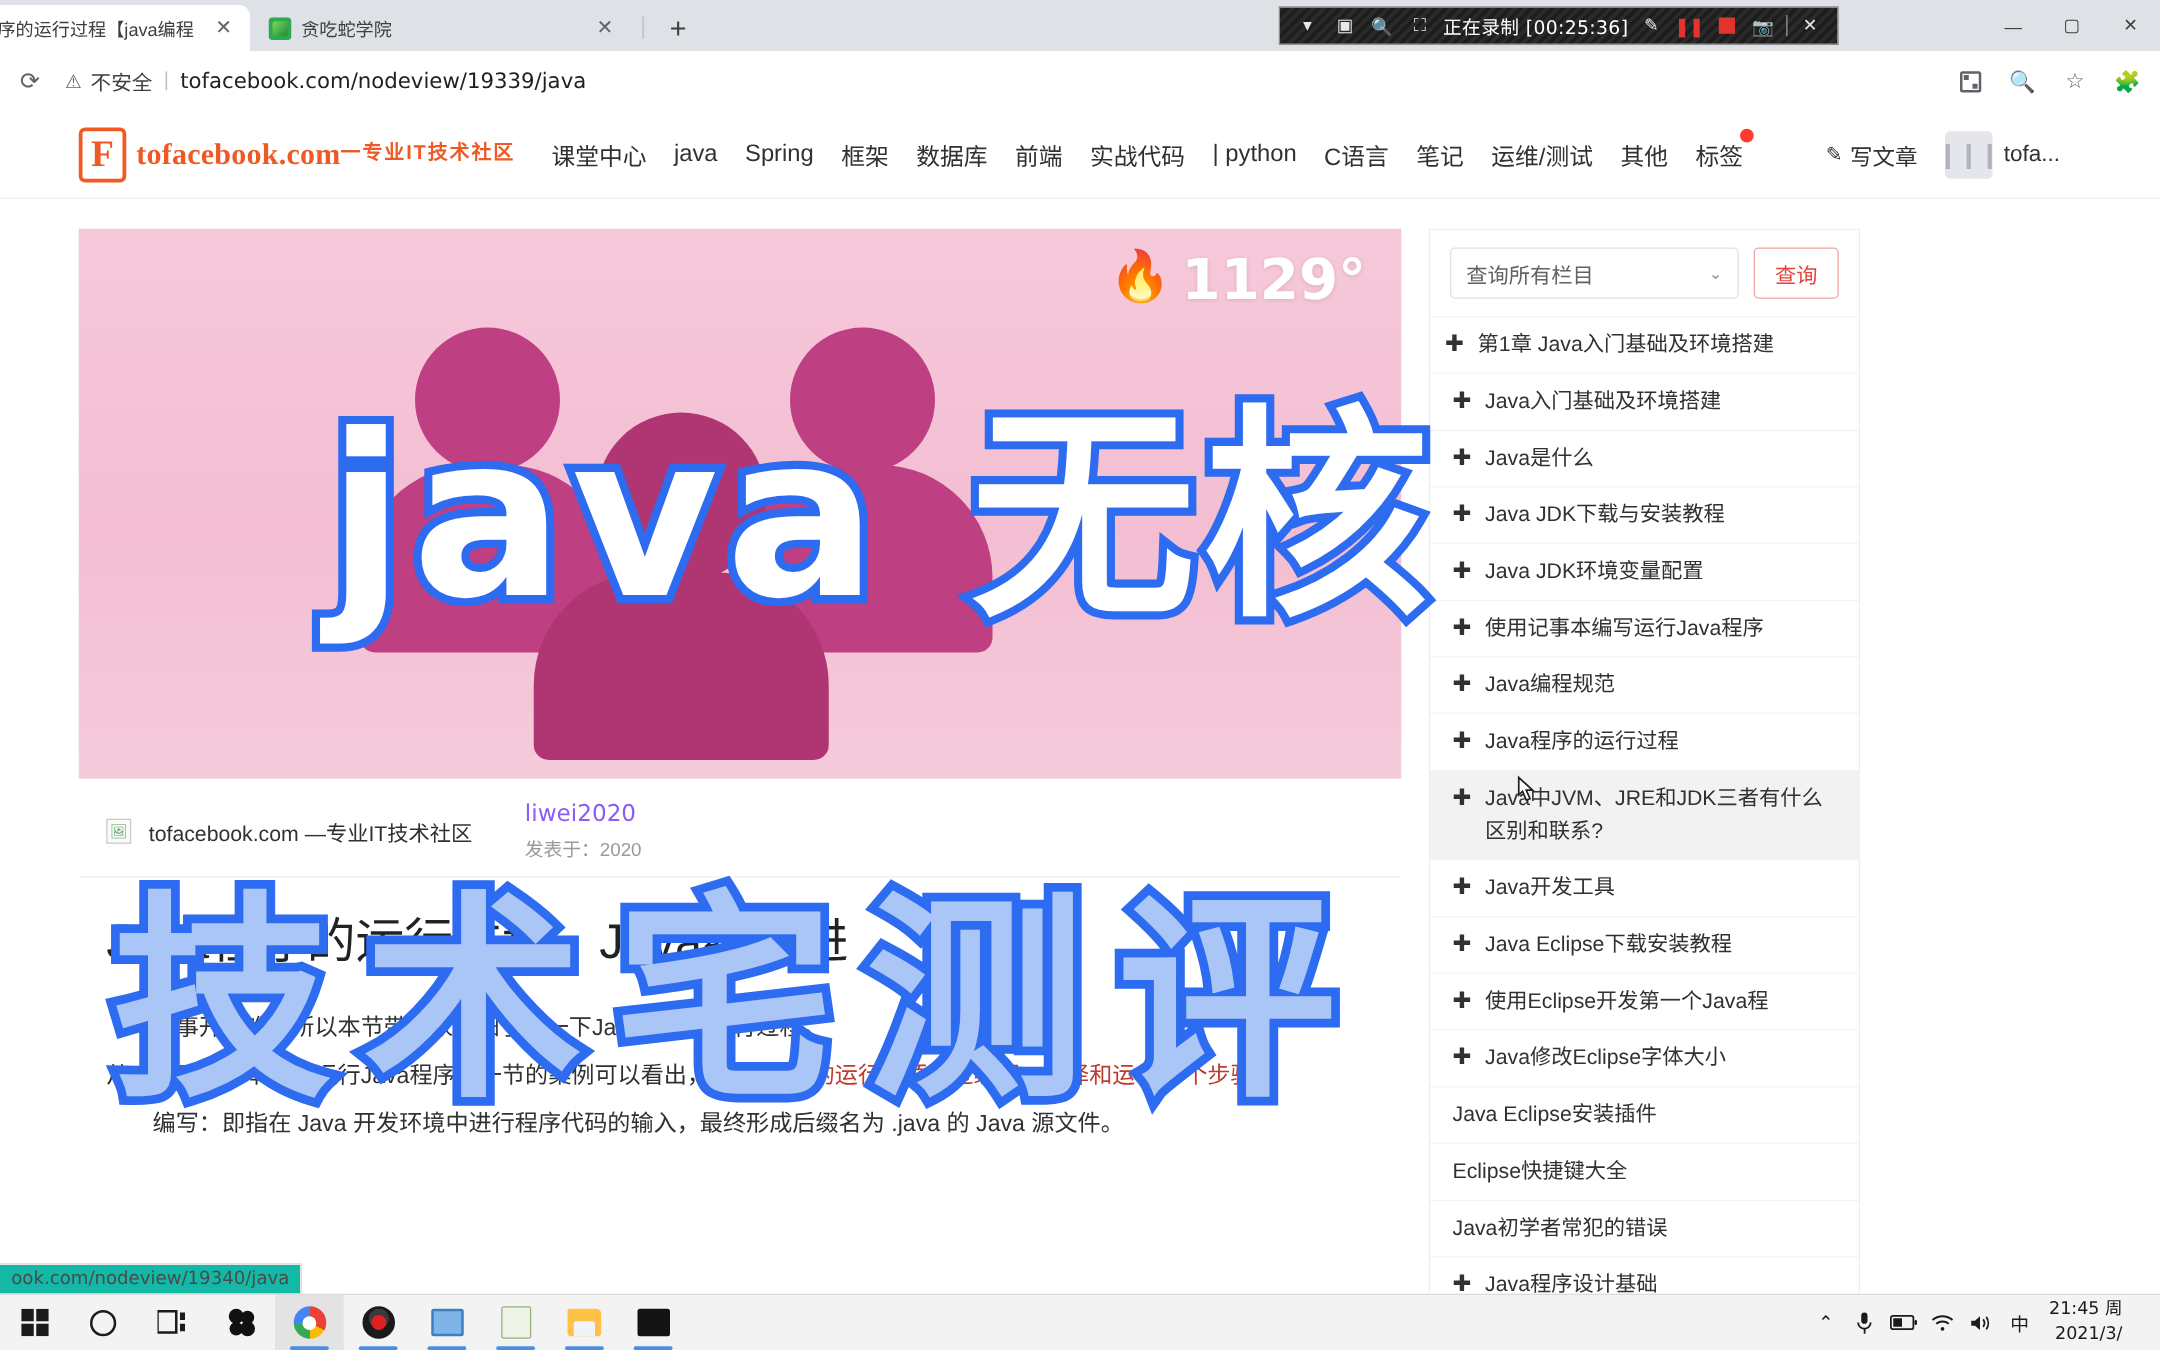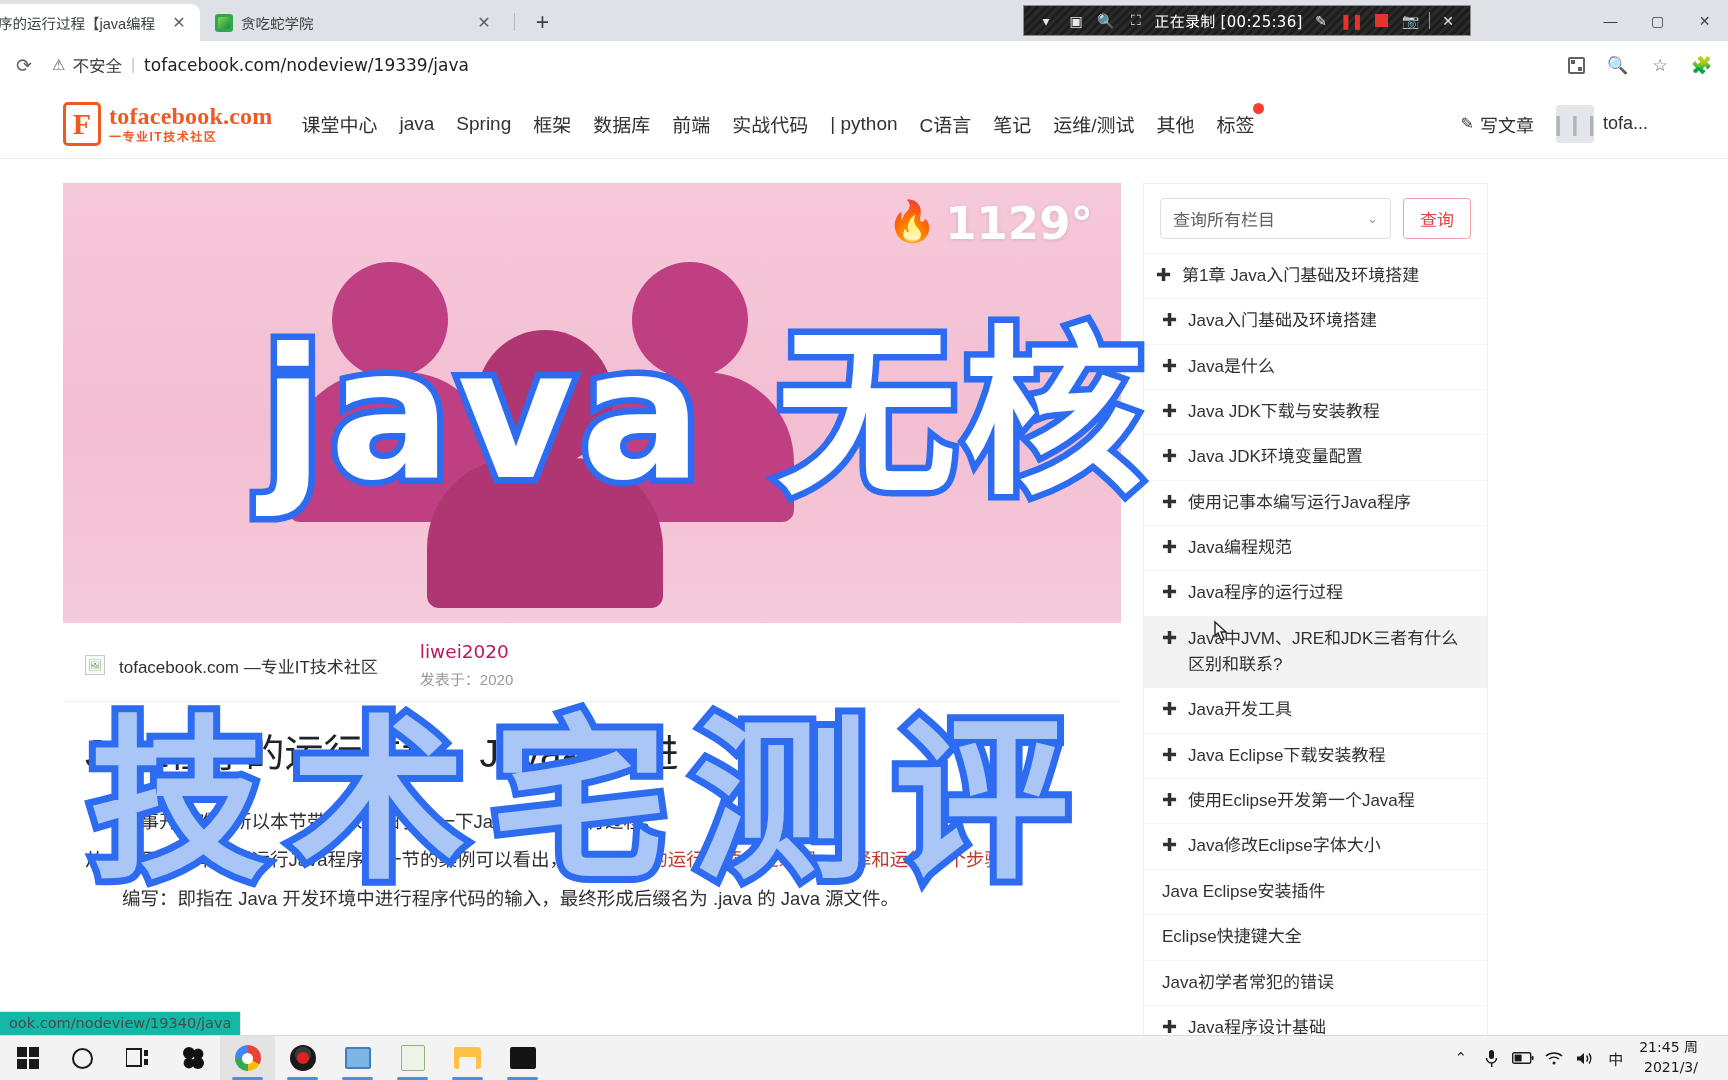--- a/index.html
+++ b/index.html
@@ -141,27 +141,27 @@
   .logo-wrap { margin-left: 63px; display: flex; align-items: center; gap: 8px; }
   .logo-mark {
     width: 38px; height: 44px; position: relative;
     border: 3px solid #ef5a24; border-radius: 5px;
     display: flex; align-items: center; justify-content: center;
   }
   .logo-mark span {
     font-family: "Liberation Serif", serif;
     color: #ef5a24; font-weight: 700; font-size: 30px; line-height: 1;
   }
-  .logo-text { display: flex; flex-direction: column; line-height: 1; }
+  .logo-text { display: flex; line-height: 1; }
   .logo-main {
     font-family: "Liberation Serif", serif;
     font-weight: 700; font-size: 24px; color: #ef5a24; letter-spacing: .2px;
   }
   .logo-sub {
-    font-size: 12px; color: #ef5a24; font-weight: 700;
+    font-size: 16px; color: #ef5a24; font-weight: 700;
     letter-spacing: 1.5px; margin-top: 3px;
   }
   .main-nav { display: flex; align-items: center; margin-left: 18px; justify-content: space-between; }
   .nav-item {
     font-size: 19px; color: #303133;
     padding: 0 11px; white-space: nowrap;
     position: relative;
   }
   .nav-dot {
     position: absolute; right: 2px; top: -7px;
@@ -222,21 +222,21 @@
     padding: 18px 22px 12px 22px;
     border-bottom: 1px solid #f0f0f0;
   }
   .meta-thumb {
     width: 20px; height: 20px; border: 1px solid #c9c9c9;
     display: flex; align-items: center; justify-content: center;
     font-size: 11px; color: #5a9e5a; background: #fafafa;
   }
   .meta-site { font-size: 17px; color: #303133; }
   .meta-author-col { margin-left: 28px; }
-  .meta-author { font-size: 18.5px; color: #be185d; font-family: "DejaVu Sans", sans-serif; }
+  .meta-author { font-size: 18.5px; color: #8b5cf6; font-family: "DejaVu Sans", sans-serif; }
   .meta-date { font-size: 15px; color: #9a9a9a; margin-top: 6px; }
 
   .article-title {
     padding: 26px 22px 8px 22px;
     font-size: 39px; color: #1f2326; font-weight: 400; line-height: 1.35;
   }
   .article-body { padding: 14px 22px 0 22px; }
   .para {
     font-size: 18.5px; color: #303133; line-height: 2.1;
     text-indent: 2em;

